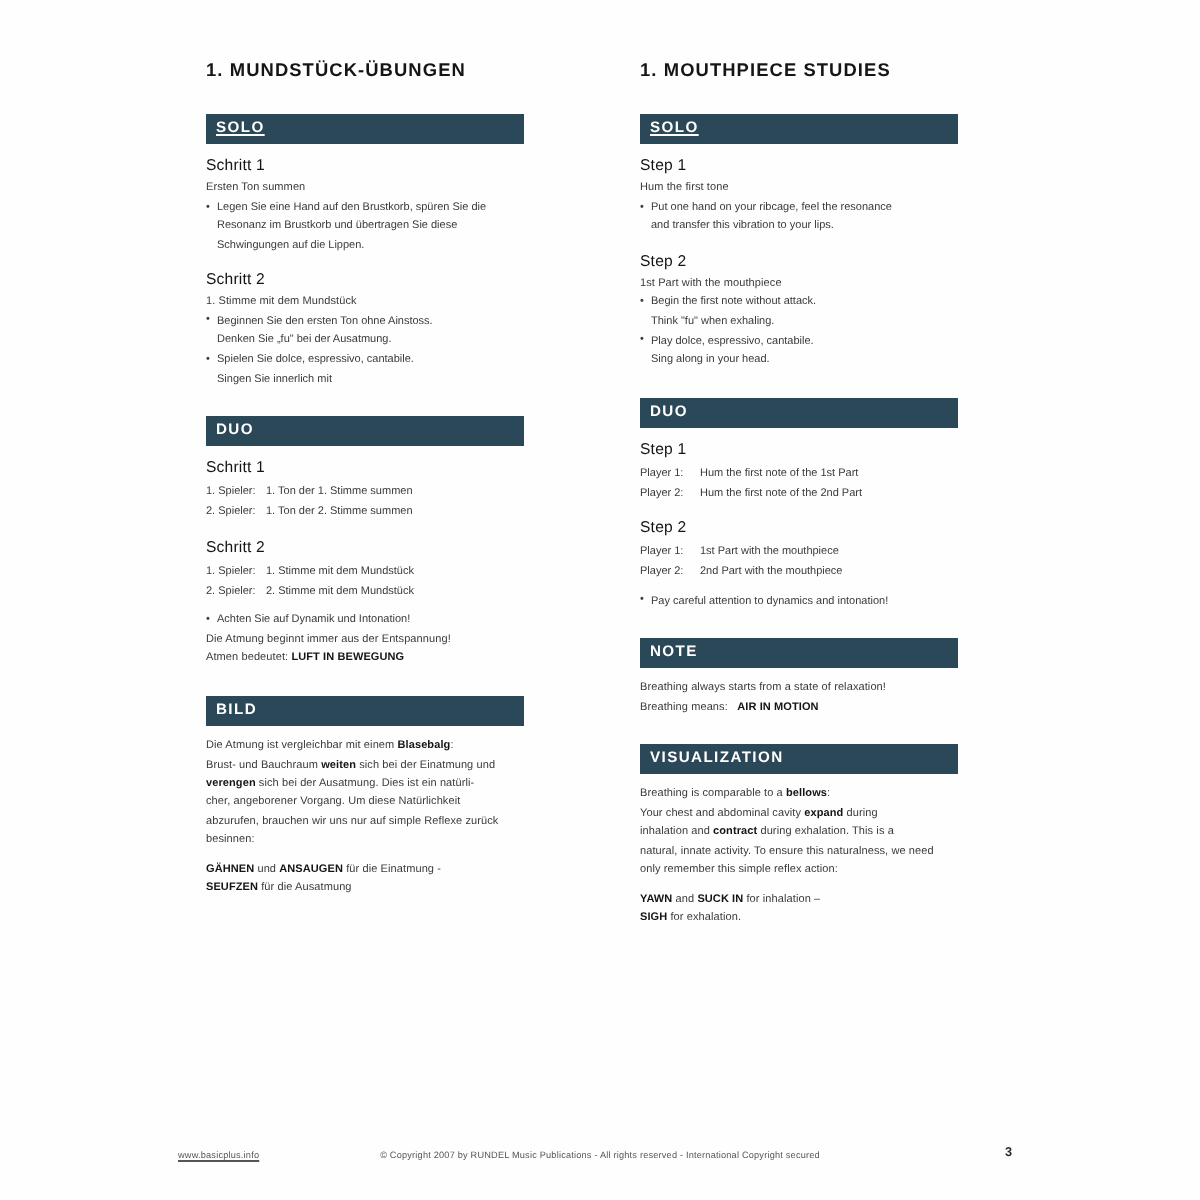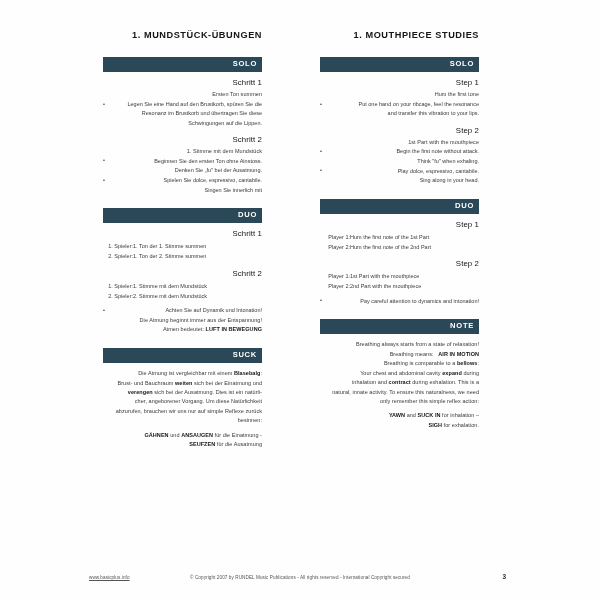--- a/index.html
+++ b/index.html
@@ -27,21 +27,21 @@
 
   
   .columns {
     position: absolute;
     left: 103px;
     top: 30px;
     width: 376px;
     display: flex;
     gap: 58px;
   }
-  .col { width: 159px; text-align: right; }
+  .col { width: 159px; }
 
   
   .chapter-title {
     font-size: 9.2px;
     font-weight: bold;
     letter-spacing: 0.55px;
     color: #151515;
     margin-bottom: 17px;
     white-space: nowrap;
     line-height: 1.1;
@@ -52,21 +52,21 @@
     background: #2b4859;
     color: #ffffff;
     font-size: 7.6px;
     font-weight: bold;
     letter-spacing: 0.7px;
     padding: 3.2px 5px 3.4px 5px;
     margin-top: 13px;
     margin-bottom: 6px;
     line-height: 1.15;
   }
-  .bar.first { margin-top: 0; }
+  .bar.first { margin-top: 0; text-decoration: underline; }
 
   
   .step {
     font-size: 7.8px;
     font-weight: normal;
     color: #141414;
     margin-top: 7px;
     margin-bottom: 3px;
     letter-spacing: 0.1px;
   }
@@ -181,21 +181,21 @@
               <span class="who">2. Spieler:</span>
               <span>2. Stimme mit dem Mundstück</span>
             </div>
             <div class="gap"></div>
             <div class="bullet"><span>Achten Sie auf Dynamik und Intonation!</span></div>
           </div>
           <div>
             <div class="txt">Die Atmung beginnt immer aus der Entspannung!</div>
             <div class="txt">Atmen bedeutet: <b>LUFT IN BEWEGUNG</b></div>
           </div>
-          <div class="bar">SUCK</div>
+          <div class="bar">BILD</div>
           <div>
             <div class="txt">Die Atmung ist vergleichbar mit einem <b>Blasebalg</b>:</div>
             <div class="txt">Brust- und Bauchraum <b>weiten</b> sich bei der Einatmung und</div>
             <div class="txt"><b>verengen</b> sich bei der Ausatmung. Dies ist ein natürli-</div>
             <div class="txt">cher, angeborener Vorgang. Um diese Natürlichkeit</div>
             <div class="txt">abzurufen, brauchen wir uns nur auf simple Reflexe zurück</div>
             <div class="txt">besinnen:</div>
             <div class="gap"></div>
             <div class="txt"><b>GÄHNEN</b> und <b>ANSAUGEN</b> für die Einatmung -</div>
             <div class="txt"><b>SEUFZEN</b> für die Ausatmung</div>
@@ -237,20 +237,21 @@
               <span>2nd Part with the mouthpiece</span>
             </div>
             <div class="gap"></div>
             <div class="bullet"><span>Pay careful attention to dynamics and intonation!</span></div>
           </div>
           <div class="bar">NOTE</div>
           <div>
             <div class="txt">Breathing always starts from a state of relaxation!</div>
             <div class="txt">Breathing means:&nbsp;&nbsp; <b>AIR IN MOTION</b></div>
           </div>
+          <div class="bar">VISUALIZATION</div>
           <div>
             <div class="txt">Breathing is comparable to a <b>bellows</b>:</div>
             <div class="txt">Your chest and abdominal cavity <b>expand</b> during</div>
             <div class="txt">inhalation and <b>contract</b> during exhalation. This is a</div>
             <div class="txt">natural, innate activity. To ensure this naturalness, we need</div>
             <div class="txt">only remember this simple reflex action:</div>
             <div class="gap"></div>
             <div class="txt"><b>YAWN</b> and <b>SUCK IN</b> for inhalation –</div>
             <div class="txt"><b>SIGH</b> for exhalation.</div>
           </div>

